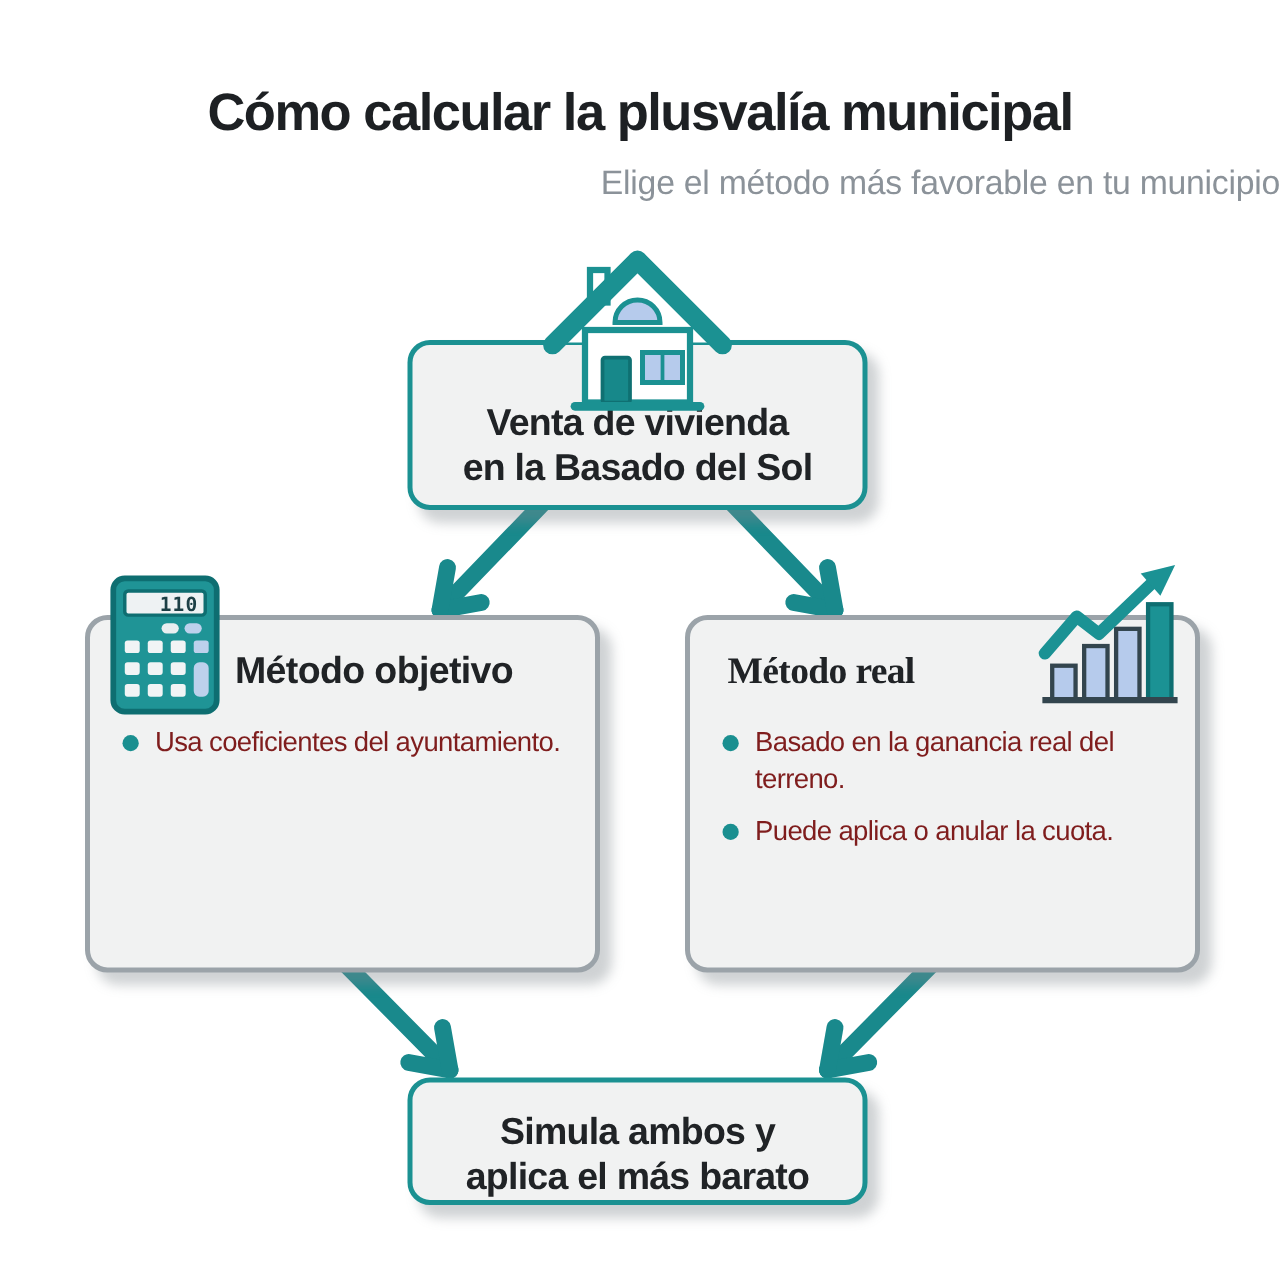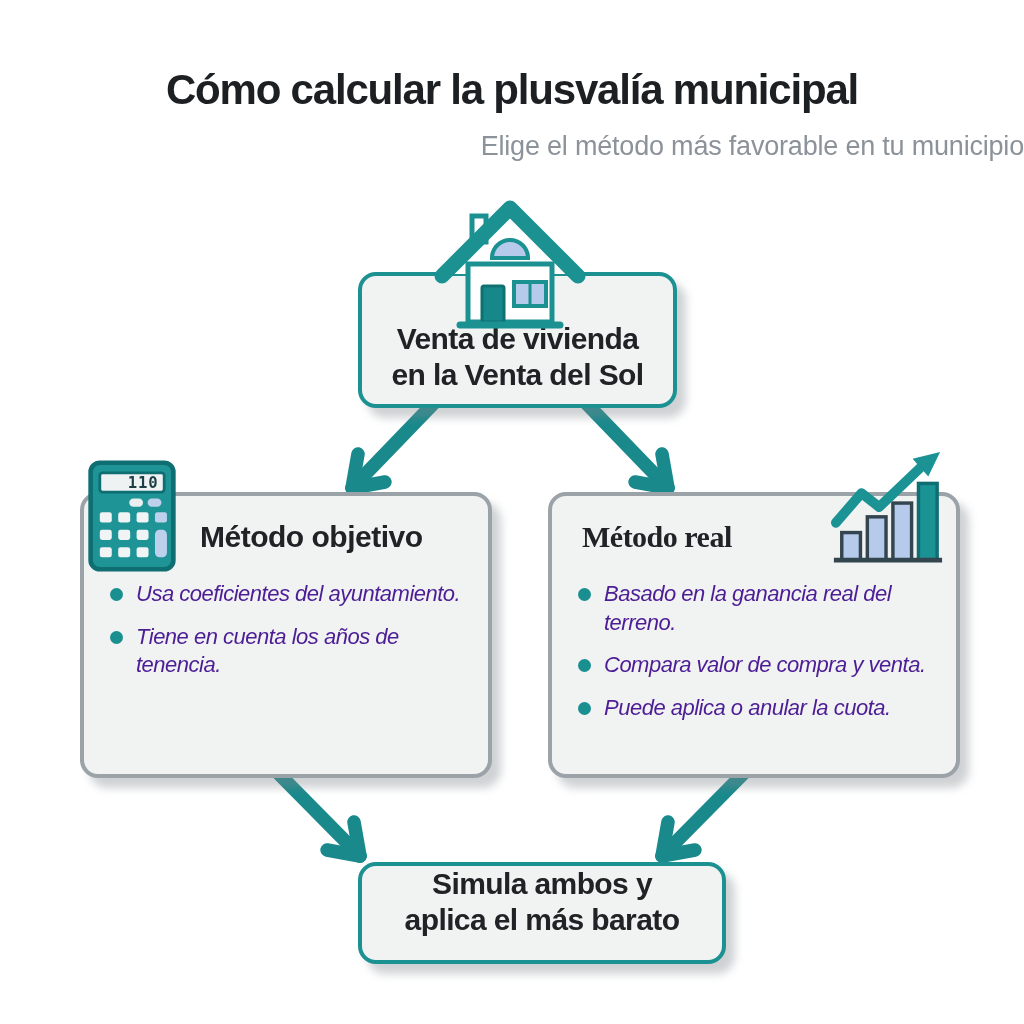--- a/index.html
+++ b/index.html
@@ -13,43 +13,43 @@
   }
   .page-subtitle{
     position:absolute;top:131px;left:0;right:0;text-align:right;
     font-size:27px;font-weight:400;letter-spacing:-0.2px;color:#8b9299;
   }
   .arrow-layer{position:absolute;top:0;left:0;width:1024px;height:1024px;z-index:1;}
   .box{
     position:absolute;background:#f1f2f2;border-radius:18px;box-sizing:border-box;
     box-shadow:9px 10px 9px rgba(128,138,143,0.38);z-index:2;
   }
-  .top-box{left:326px;top:272px;width:319px;height:136px;border:4px solid #1b9192;margin-left:32px;}
+  .top-box{left:326px;top:272px;width:368px;height:136px;border:4px solid #1b9192;}
   .top-box .box-label{
     position:absolute;left:0;right:0;bottom:11px;text-align:center;
     font-size:30px;line-height:1.2;font-weight:700;letter-spacing:-0.6px;color:#202326;
   }
   .method-box{top:492px;width:412px;height:286px;border:4px solid #9ba3a9;}
-  .left-box{left:80px;}
+  .left-box{left:68px;text-align:center;}
   .right-box{left:548px;}
   .method-title{
     position:absolute;top:24px;font-size:30px;font-weight:700;
     letter-spacing:-0.5px;color:#202326;
   }
   .left-box .method-title{left:116px;}
   .right-box .method-title{left:30px;font-family:Liberation Serif, serif;}
   .bullets{position:absolute;top:84px;left:26px;right:12px;margin:0;padding:0;list-style:none;}
   .bullet{display:flex;gap:13px;margin-bottom:14px;}
   .bullet-dot{flex:none;width:13px;height:13px;border-radius:50%;background:#1a8f90;margin-top:8px;}
   .bullet-text{
-    font-size:22px;line-height:1.3;letter-spacing:-0.5px;color:#4c1d95;max-width:334px;font-style:italic;
+    font-size:22px;line-height:1.3;letter-spacing:-0.5px;color:#7f1d1d;max-width:334px;
   }
   .bottom-box{
     left:326px;top:862px;width:368px;height:102px;border:4px solid #1b9192;
-    display:flex;align-items:flex-start;justify-content:center;margin-left:32px;
+    display:flex;align-items:flex-end;justify-content:center;
   }
   .bottom-box .box-label{
     text-align:center;font-size:30px;line-height:1.2;font-weight:700;
     letter-spacing:-0.6px;color:#202326;
   }
   .icon{position:absolute;z-index:4;}
   .house-icon{left:430px;top:192px;width:160px;height:140px;}
   .calculator-icon{left:86px;top:459px;width:92px;height:114px;}
   .bar-chart-icon{left:828px;top:448px;width:118px;height:118px;}
 </style>
@@ -80,21 +80,21 @@
     <g>
       <path d="M745 772 L662 856"></path>
         <path d="M662 856 L695 850"></path>
         <path d="M662 856 L668 822"></path>
     </g>
   </svg>
 
   <div class="box top-box">
     <div class="box-label">
       <span>Venta de vivienda</span><br>
-      <span>en la Venta del Sol</span>
+      <span>en la Basado del Sol</span>
     </div>
   </div>
 
   <svg class="icon house-icon" viewBox="0 0 160 140">
     <polygon points="22,82 80,22 138,82" fill="#ffffff"></polygon>
     <rect x="42" y="24" width="14" height="26" fill="#ffffff" stroke="#1b9192" stroke-width="5"></rect>
     <rect x="38" y="72" width="84" height="58" fill="#ffffff" stroke="#1b9192" stroke-width="5"></rect>
     <path d="M12 84 L80 16 L148 84" stroke="#1b9192" stroke-width="15" fill="none" stroke-linecap="round" stroke-linejoin="round"></path>
     <path d="M62 66 A18 18 0 0 1 98 66 Z" fill="#b6cbec" stroke="#1b9192" stroke-width="4"></path>
     <rect x="52" y="94" width="22" height="36" rx="2" fill="#17888a" stroke="#0f7072" stroke-width="3"></rect>
@@ -102,24 +102,20 @@
     <line x1="100" y1="90" x2="100" y2="114" stroke="#1b9192" stroke-width="3"></line>
     <line x1="30" y1="133" x2="130" y2="133" stroke="#1b9192" stroke-width="7" stroke-linecap="round"></line>
   </svg>
 
   <div class="box method-box left-box">
     <div class="method-title">Método objetivo</div>
     <ul class="bullets">
       <li class="bullet">
         <span class="bullet-dot"></span>
         <span class="bullet-text">Usa coeficientes del ayuntamiento.</span>
-      </li>
-      <li class="bullet">
-        <span class="bullet-dot"></span>
-        <span class="bullet-text">Tiene en cuenta los años de tenencia.</span>
       </li>
     </ul>
   </div>
 
   <svg class="icon calculator-icon" viewBox="0 0 100 124">
     <rect x="5" y="4" width="90" height="116" rx="10" fill="#1f9496" stroke="#0e6e71" stroke-width="5"></rect>
     <rect x="15" y="15" width="70" height="21" rx="3" fill="#eef2f3" stroke="#0e6e71" stroke-width="3"></rect>
     <text x="79" y="32" text-anchor="end" font-size="17" font-weight="bold" letter-spacing="1" font-family="DejaVu Sans Mono, monospace" fill="#1c3f45">110</text>
     <rect x="47" y="43" width="15" height="9" rx="4.5" fill="#e9eef0"></rect>
     <rect x="67" y="43" width="15" height="9" rx="4.5" fill="#bdd1ec"></rect>
@@ -138,24 +134,20 @@
 
   <div class="box method-box right-box">
     <div class="method-title">Método real</div>
     <ul class="bullets">
       <li class="bullet">
         <span class="bullet-dot"></span>
         <span class="bullet-text">Basado en la ganancia real del terreno.</span>
       </li>
       <li class="bullet">
         <span class="bullet-dot"></span>
-        <span class="bullet-text">Compara valor de compra y venta.</span>
-      </li>
-      <li class="bullet">
-        <span class="bullet-dot"></span>
         <span class="bullet-text">Puede aplica o anular la cuota.</span>
       </li>
     </ul>
   </div>
 
   <svg class="icon bar-chart-icon" viewBox="0 0 120 120">
     <rect x="14" y="86" width="19" height="28" fill="#b6cbec" stroke="#33454e" stroke-width="3.5"></rect>
     <rect x="40" y="70" width="19" height="44" fill="#b6cbec" stroke="#33454e" stroke-width="3.5"></rect>
     <rect x="66" y="56" width="19" height="58" fill="#b6cbec" stroke="#33454e" stroke-width="3.5"></rect>
     <rect x="92" y="36" width="19" height="78" fill="#1b9294" stroke="#0e6e71" stroke-width="3.5"></rect>

